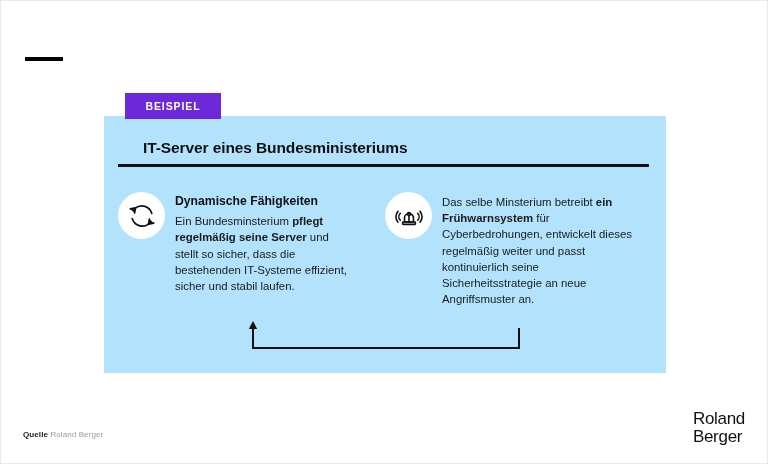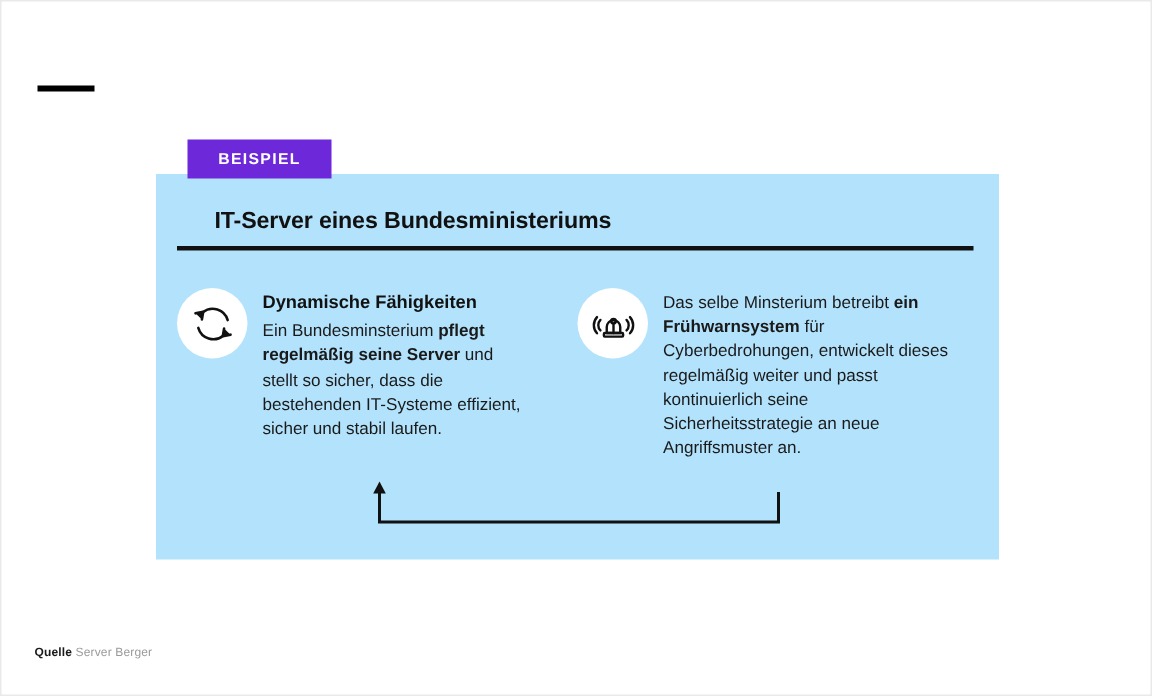--- a/index.html
+++ b/index.html
@@ -215,17 +215,21 @@
   </div>
 
   <div class="connector">
     <svg width="285" height="42" viewBox="0 0 285 42" aria-hidden="true">
       <path d="M7 9 L7 29 L273 29 L273 9" fill="none" stroke="#111111" stroke-width="2"></path>
       <path d="M7 2 L11.2 10 L2.8 10 Z" fill="#111111"></path>
     </svg>
   </div>
 
   <div class="source">
-    <b>Quelle</b><span> </span><span>Server Berger</span>
-  </div>
-
+    <b>Quelle</b><span> </span><span>Roland Berger</span>
+  </div>
+
+  <div class="logo">
+    <div>Roland</div>
+    <div>Berger</div>
+  </div>
 
 </div>
 
 </body></html>

